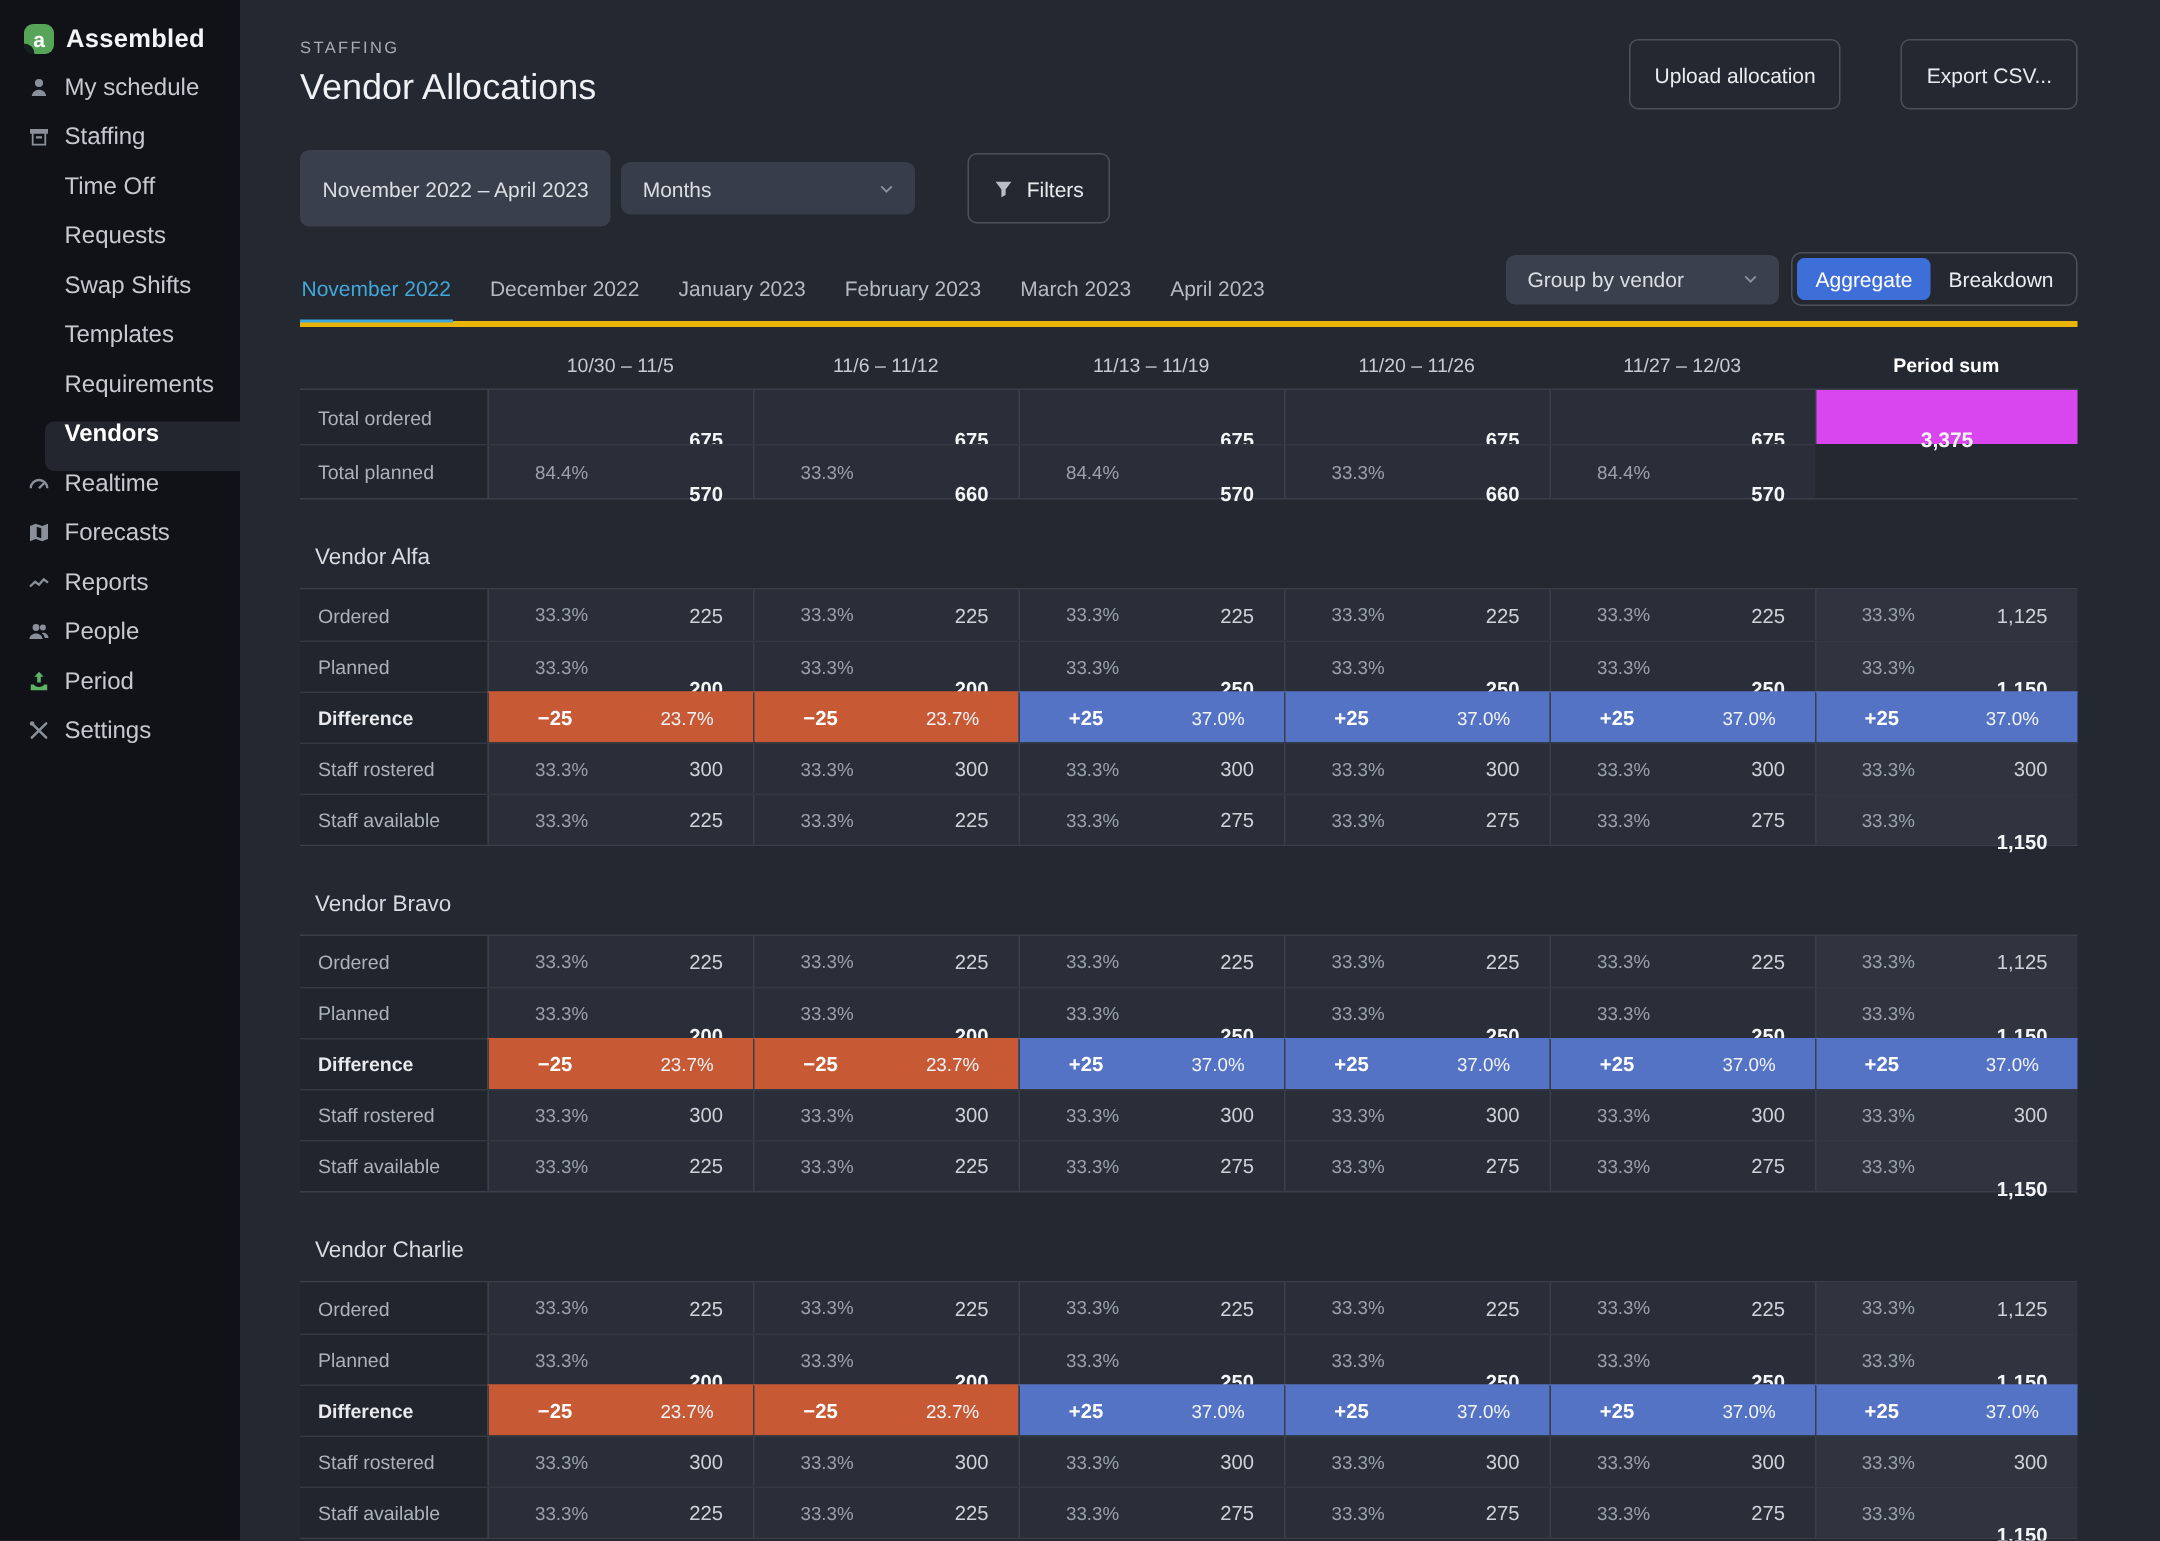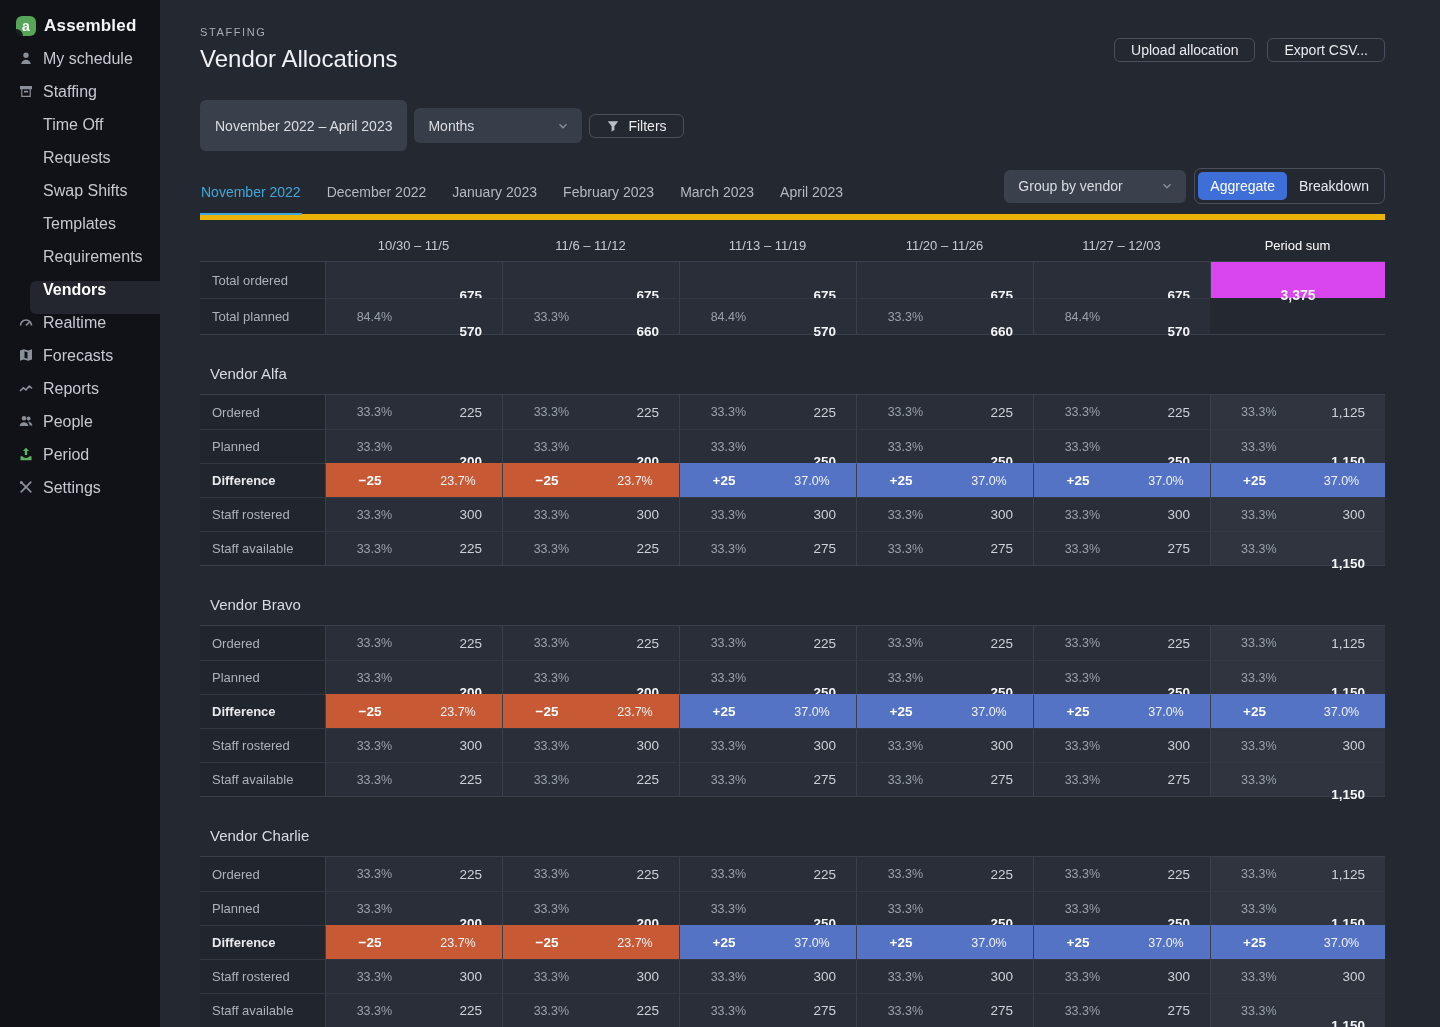--- a/index.html
+++ b/index.html
@@ -34,55 +34,55 @@
     padding-left:13px; color:#FFFFFF; font-weight:700; }
 
   
   .main { flex:1; padding:26px 0 0 40px; }
   .content { width:1185px; }
 
   .header-row { display:flex; justify-content:space-between; align-items:center; }
   .eyebrow { font-size:11px; letter-spacing:1.6px; color:#A7ADB6; font-weight:500; margin-bottom:7px; }
   h1.page-title { font-size:24px; font-weight:500; color:#EFF1F4; margin:0; }
   .header-actions { display:flex; gap:12px; }
-  .btn { height:24px; padding:0 16px; background:transparent; border:1px solid #4A505B;
-    border-radius:6px; color:#E9EBEE; font-size:14px; font-family:inherit; cursor:pointer; }
+  .btn { height:47px; padding:0 16px; background:transparent; border:1px solid #4A505B;
+    border-radius:6px; color:#E9EBEE; font-size:14px; font-family:inherit; cursor:pointer;margin-left:28px; }
 
   .filter-row { display:flex; gap:7px; margin-top:27px; align-items:center; }
   .date-pill { height:51px; display:flex; align-items:center; padding:0 15px;
     background:#3A404B; border-radius:6px; font-size:14px; color:#DADDE2; cursor:pointer; }
   .select { height:35px; display:flex; align-items:center; justify-content:space-between;
     padding:0 12px 0 14px; background:#383E49; border-radius:6px; font-size:14px;
-    color:#DADDE2; width:168px; cursor:pointer; }
+    color:#DADDE2; width:196px; cursor:pointer; }
   .chevron { color:#8A9099; display:flex; }
   .chevron svg { width:14px; height:14px; }
   .filters-btn { display:flex; align-items:center; gap:8px; }
   .funnel { display:flex; color:#B9BEC6; }
   .funnel svg { width:14px; height:14px; }
 
   .tabs-bar { display:flex; justify-content:space-between; align-items:flex-end;
-    border-bottom:6px solid #eab308; margin-top:17px; }
+    border-bottom:4px solid #eab308; margin-top:17px; }
   .tabs { display:flex; gap:24px; }
   .tab { font-size:14px; color:#B4BAC2; padding:10px 1px 14px; background:none; border:none;
     font-family:inherit; cursor:pointer; }
   .tab.active { color:var(--tab-active); border-bottom:2px solid var(--tab-active);
     margin-bottom:-1px; padding-bottom:13px; }
   .tab-controls { display:flex; align-items:center; gap:8px; padding-bottom:10px; }
   .group-select { width:182px; height:33px; background:#3A404C; }
   .segmented { display:flex; border:1px solid #4A505B; border-radius:7px; padding:3px; }
   .seg { border:none; background:transparent; color:#E9EBEE; font-size:14px; height:28px;
     padding:0 12px; border-radius:5px; font-family:inherit; cursor:pointer; }
   .seg.active { background:var(--agg-blue); color:#FFFFFF; }
 
   
   .table { margin-top:9px; }
   .week-header { display:grid; grid-template-columns:125px repeat(5,1fr) 175px;
     height:33px; align-items:center; border-bottom:1px solid #3A404B; }
   .wh { text-align:center; font-size:13px; color:#C6CAD1; }
-  .wh.sum-h { font-weight:400; color:#FFFFFF; }
+  .wh.sum-h { font-weight:700; color:#FFFFFF; }
 
   .trow { display:grid; grid-template-columns:125px repeat(5,1fr) 175px; }
   .cell { display:flex; align-items:center; height:34px; background:#2A2E38;
     border-top:1px solid #333843; }
   .totals .cell { height:36px; }
   .cell.lab { background:#21252D; padding-left:12px; font-size:13px; color:#ACB2BB; }
   .cell.lab.bold { font-weight:700; color:#E8EAED; }
   .cell.data, .cell.sumcol { border-left:1px solid #3A404B; }
   .cell.sumcol { background:#2F343F; }
   .totals .cell.sumcol { background:#d946ef; }

